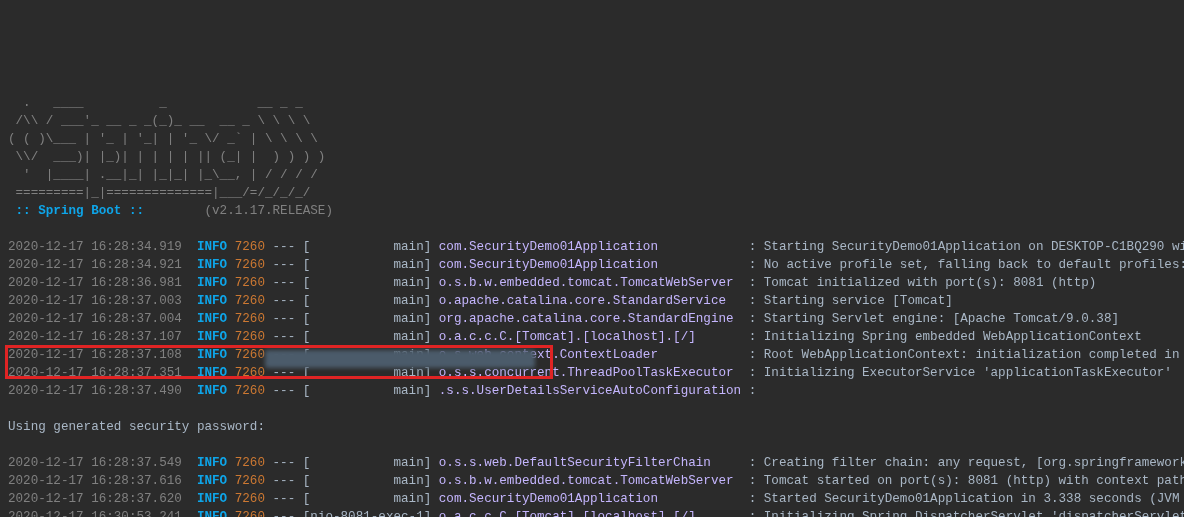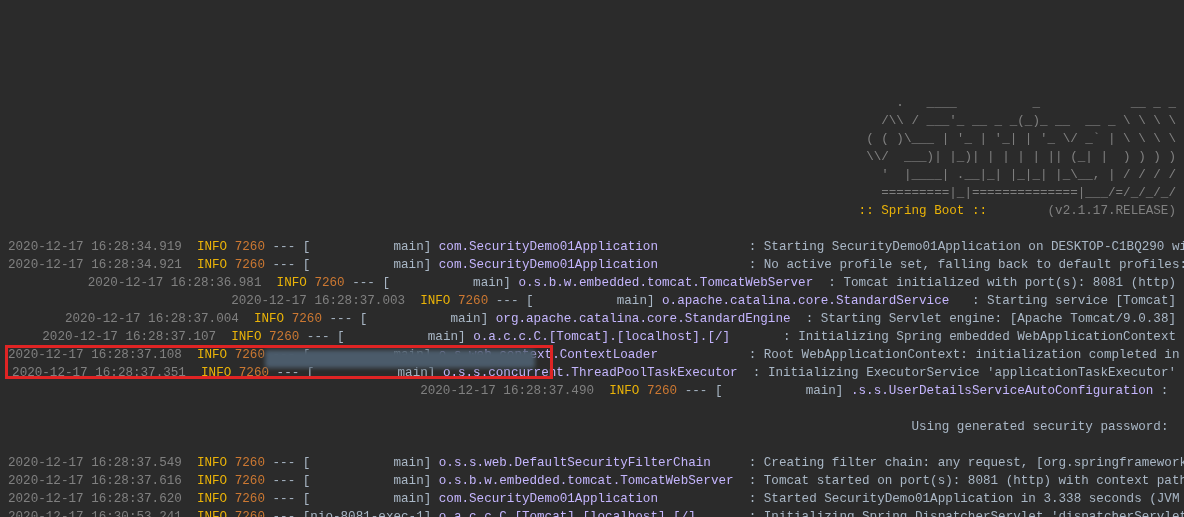--- a/index.html
+++ b/index.html
@@ -12,23 +12,23 @@
     font-family: "Consolas", "Menlo", "Courier New", monospace;
     font-size: 12.6px;
     line-height: 18px;
     color: #a9b7c6;
     white-space: pre;
     position: relative;
   }
   .console {
     padding: 4px 8px 8px 8px;
   }
-  .row { display: block; text-align: right; }
+  .row { display: block; }
   .c-gray   { color: #808080; }
-  .c-green  { color: #eab308; }
+  .c-green  { color: #0ea5e9; font-weight: bold; }
   .c-orange { color: #cc7832; margin-top: 20px; }
   .c-cyan   { color: #c4b5fd; }
   .c-def    { color: #a9b7c6; }
   .redbox {
     position: absolute;
     border: 3px solid #e02424;
     pointer-events: none;
     z-index: 3;
   }
   .blur-strip {

